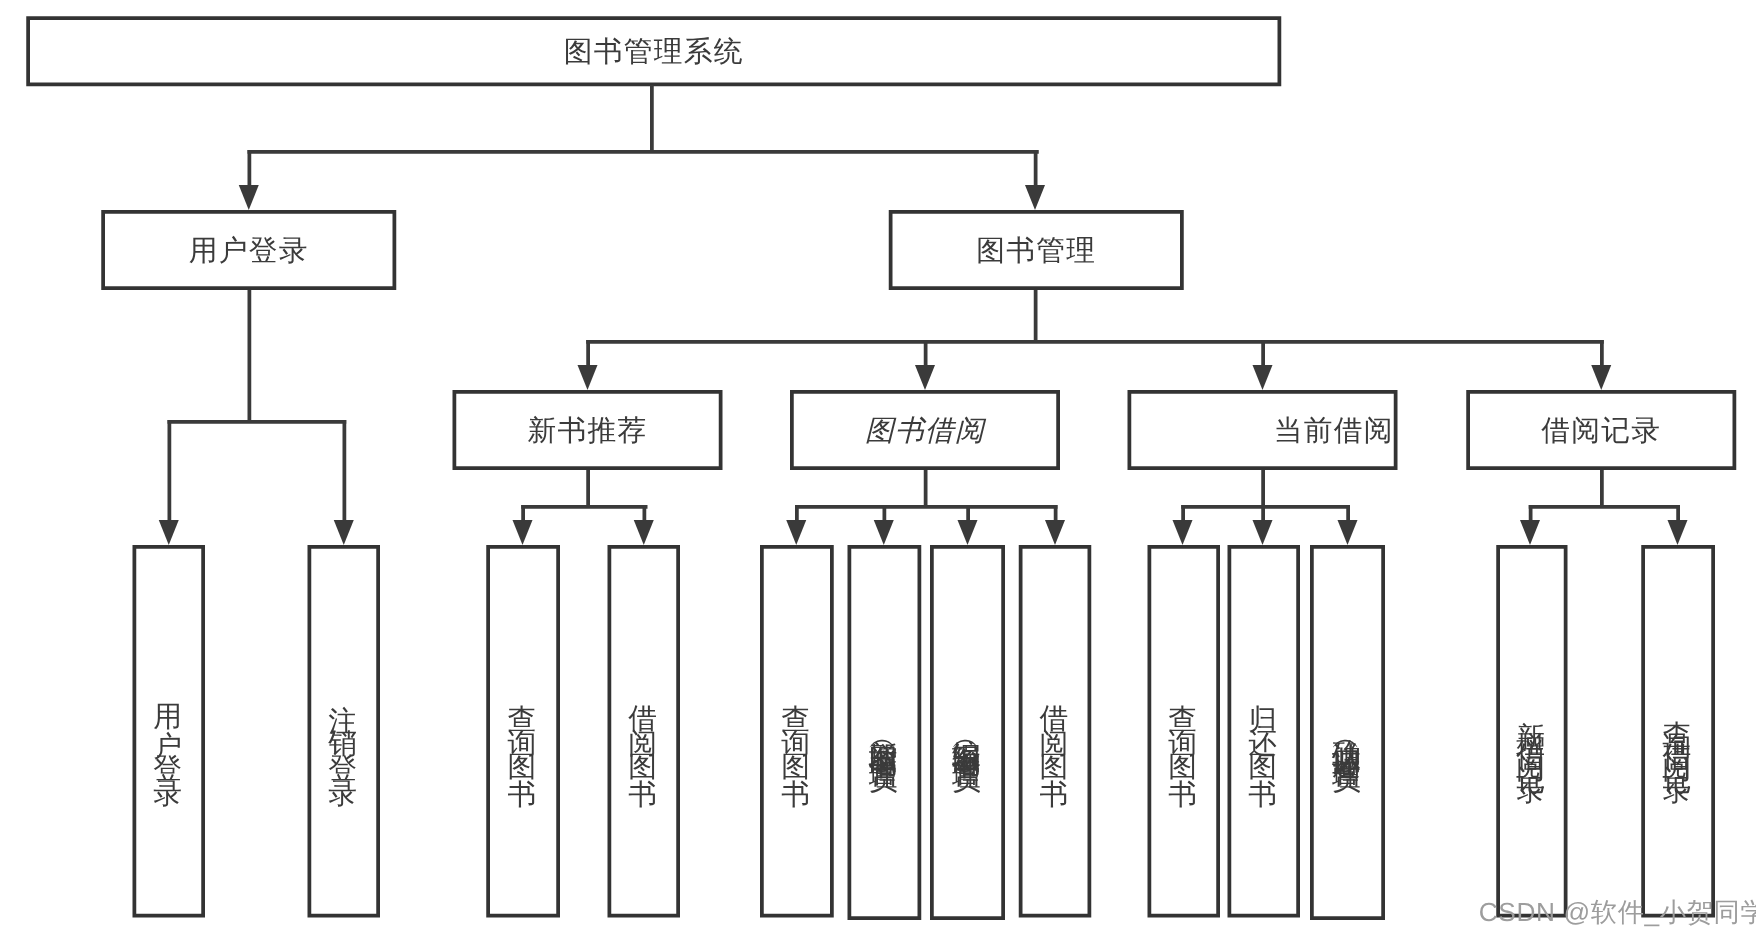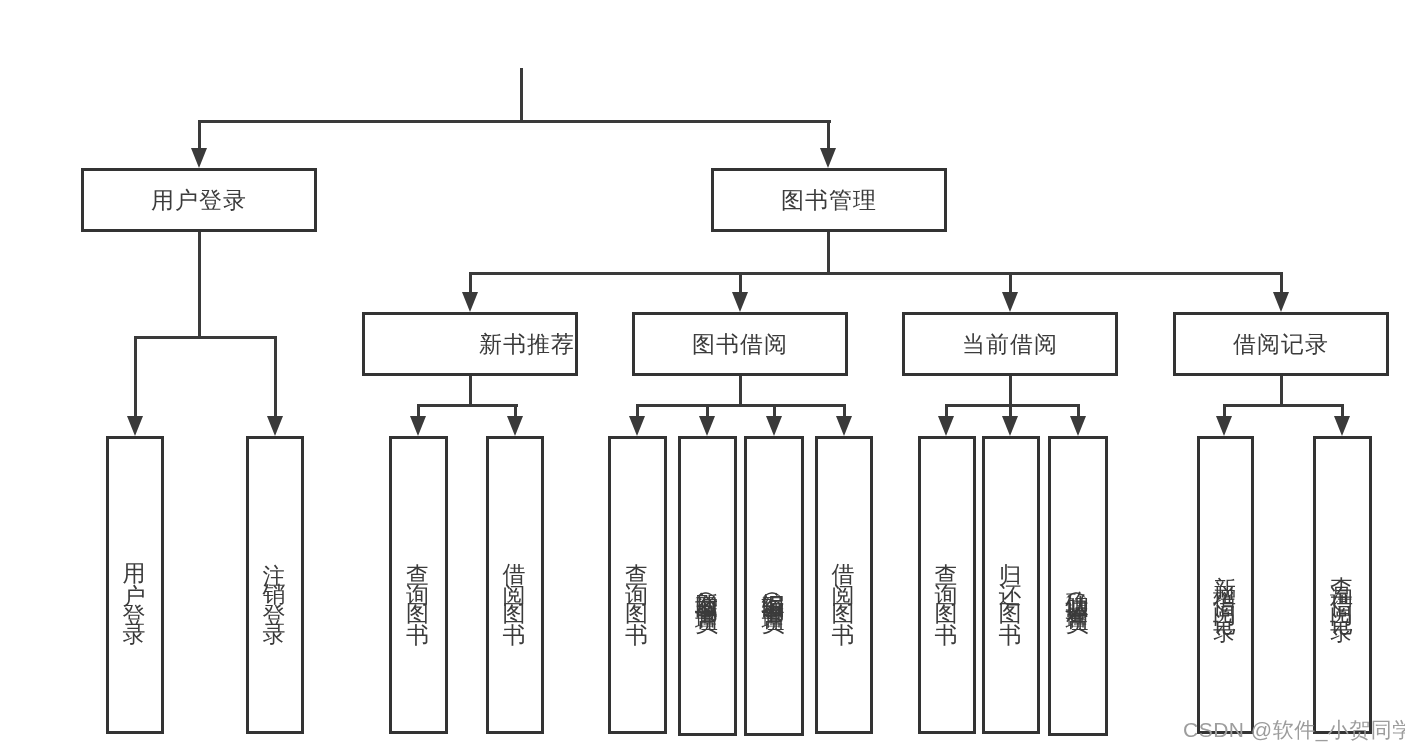--- a/index.html
+++ b/index.html
@@ -60,20 +60,23 @@
     color:#9d9d9d;
     letter-spacing:0.5px;
     white-space:nowrap;
   }
 </style>
 </head>
 <body>
 
 <div class="stage">
 
+  <div class="box" style="left:21px;top:13px;width:1004px;height:56px;">
+    <span class="hlabel">图书管理系统</span>
+  </div>
 
   <div class="vline" style="left:520px;top:68px;height:53px;"></div>
   <div class="hline" style="left:198px;top:120px;width:633px;"></div>
   <div class="vline" style="left:198px;top:120px;height:30px;"></div>
   <div class="arrow" style="left:191px;top:148px;"></div>
   <div class="vline" style="left:827px;top:120px;height:30px;"></div>
   <div class="arrow" style="left:820px;top:148px;"></div>
 
   <div class="box" style="left:81px;top:168px;width:236px;height:64px;">
     <span class="hlabel">用户登录</span>
@@ -93,27 +96,27 @@
   <div class="hline" style="left:469px;top:272px;width:814px;"></div>
   <div class="vline" style="left:469px;top:272px;height:22px;"></div>
   <div class="arrow" style="left:462px;top:292px;"></div>
   <div class="vline" style="left:739px;top:272px;height:22px;"></div>
   <div class="arrow" style="left:732px;top:292px;"></div>
   <div class="vline" style="left:1009px;top:272px;height:22px;"></div>
   <div class="arrow" style="left:1002px;top:292px;"></div>
   <div class="vline" style="left:1280px;top:272px;height:22px;"></div>
   <div class="arrow" style="left:1273px;top:292px;"></div>
 
-  <div class="box" style="left:362px;top:312px;width:216px;height:64px;justify-content:flex-end;">
+  <div class="box" style="left:362px;top:312px;width:216px;height:64px;">
     <span class="hlabel">新书推荐</span>
   </div>
-  <div class="box" style="left:632px;top:312px;width:216px;height:64px;">
+  <div class="box" style="left:632px;top:312px;width:216px;height:64px;font-style:italic;">
     <span class="hlabel">图书借阅</span>
   </div>
-  <div class="box" style="left:902px;top:312px;width:216px;height:64px;">
+  <div class="box" style="left:902px;top:312px;width:216px;height:64px;justify-content:flex-end;">
     <span class="hlabel">当前借阅</span>
   </div>
   <div class="box" style="left:1173px;top:312px;width:216px;height:64px;">
     <span class="hlabel">借阅记录</span>
   </div>
 
   <div class="vline" style="left:469px;top:376px;height:30px;"></div>
   <div class="hline" style="left:417px;top:404px;width:101px;"></div>
   <div class="vline" style="left:417px;top:404px;height:14px;"></div>
   <div class="arrow" style="left:410px;top:416px;"></div>

